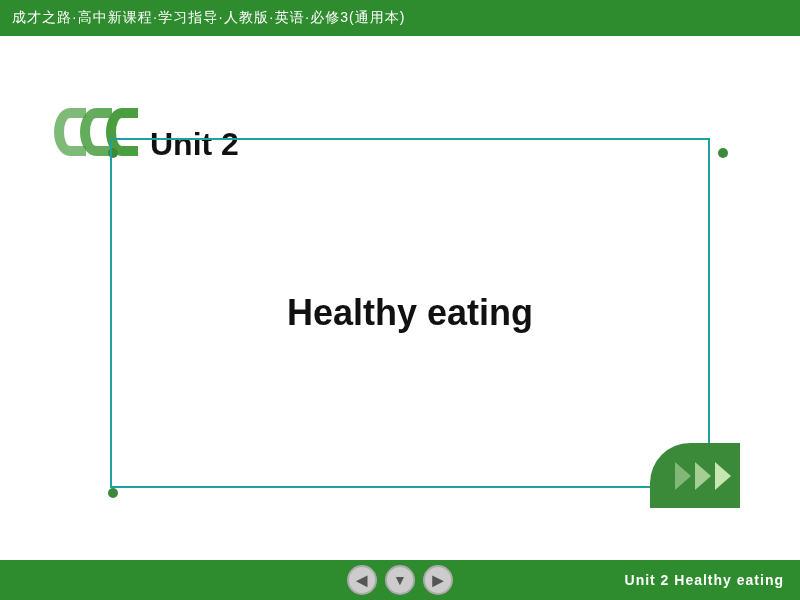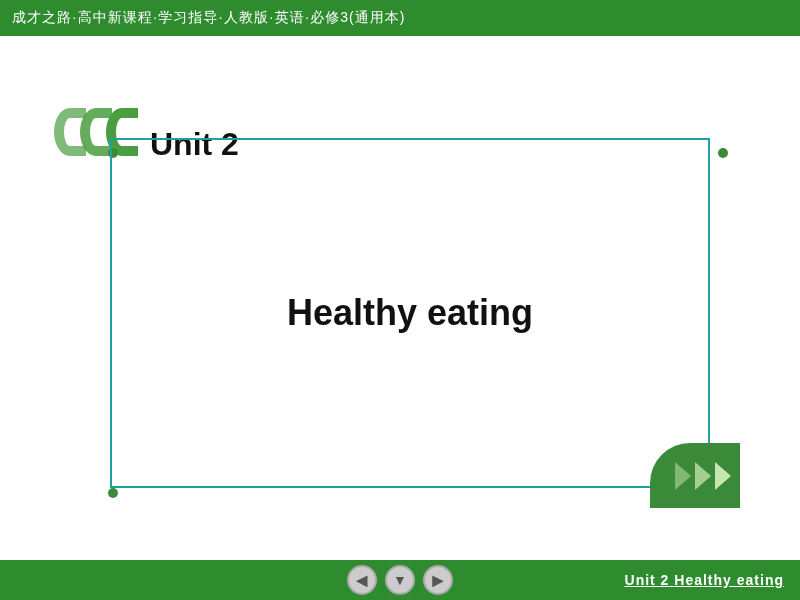--- a/index.html
+++ b/index.html
@@ -188,21 +188,20 @@
       font-size: 14px;
       font-weight: bold;
     }
 
     #bottom-info {
       color: #ffffff;
       font-size: 14px;
       font-weight: bold;
       margin-left: auto;
       letter-spacing: 1px;
-      text-decoration: underline;
     }
 
     
     .deco-right-wrapper {
       position: absolute;
       bottom: 0px;
       right: 0px;
       width: 90px;
       height: 65px;
       background: #3a8a3a;

